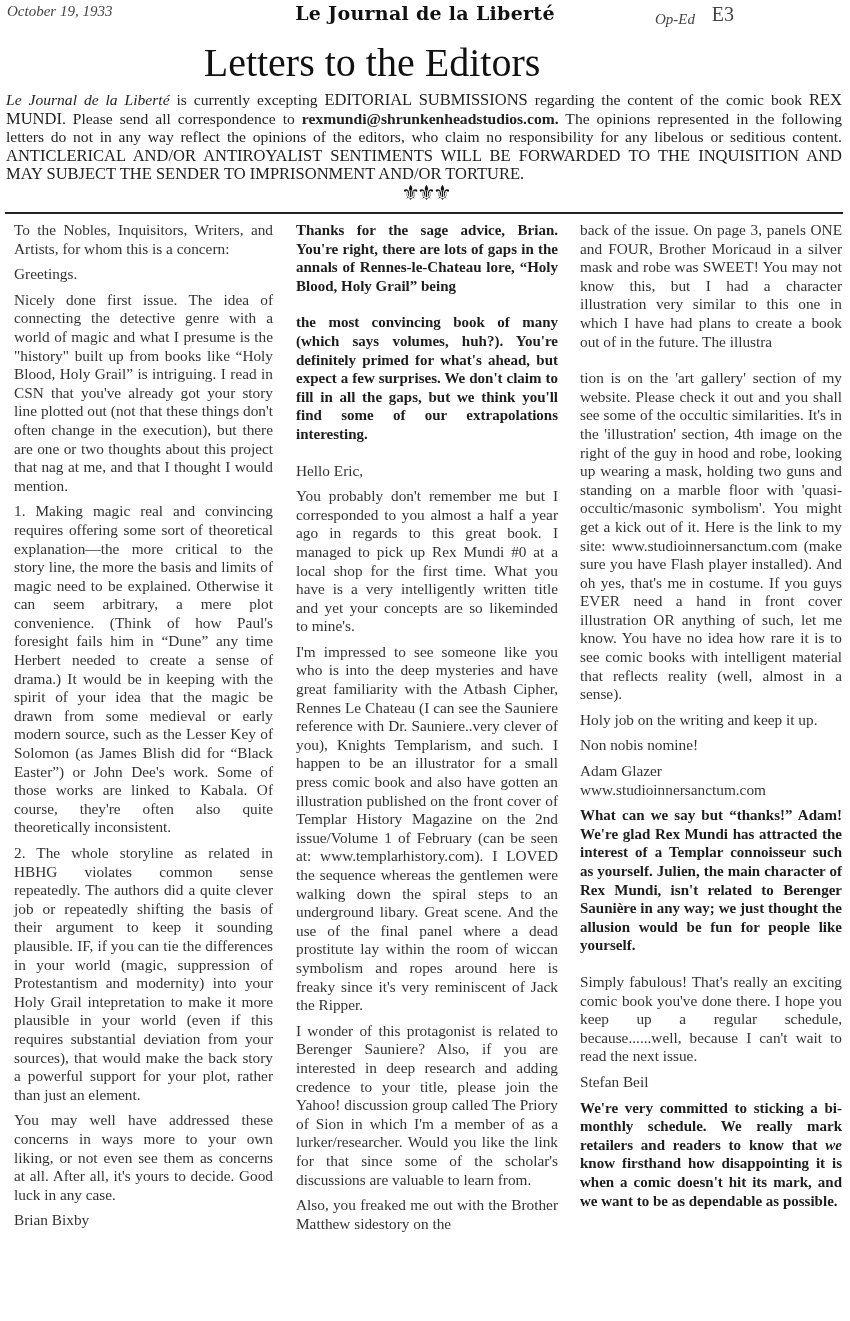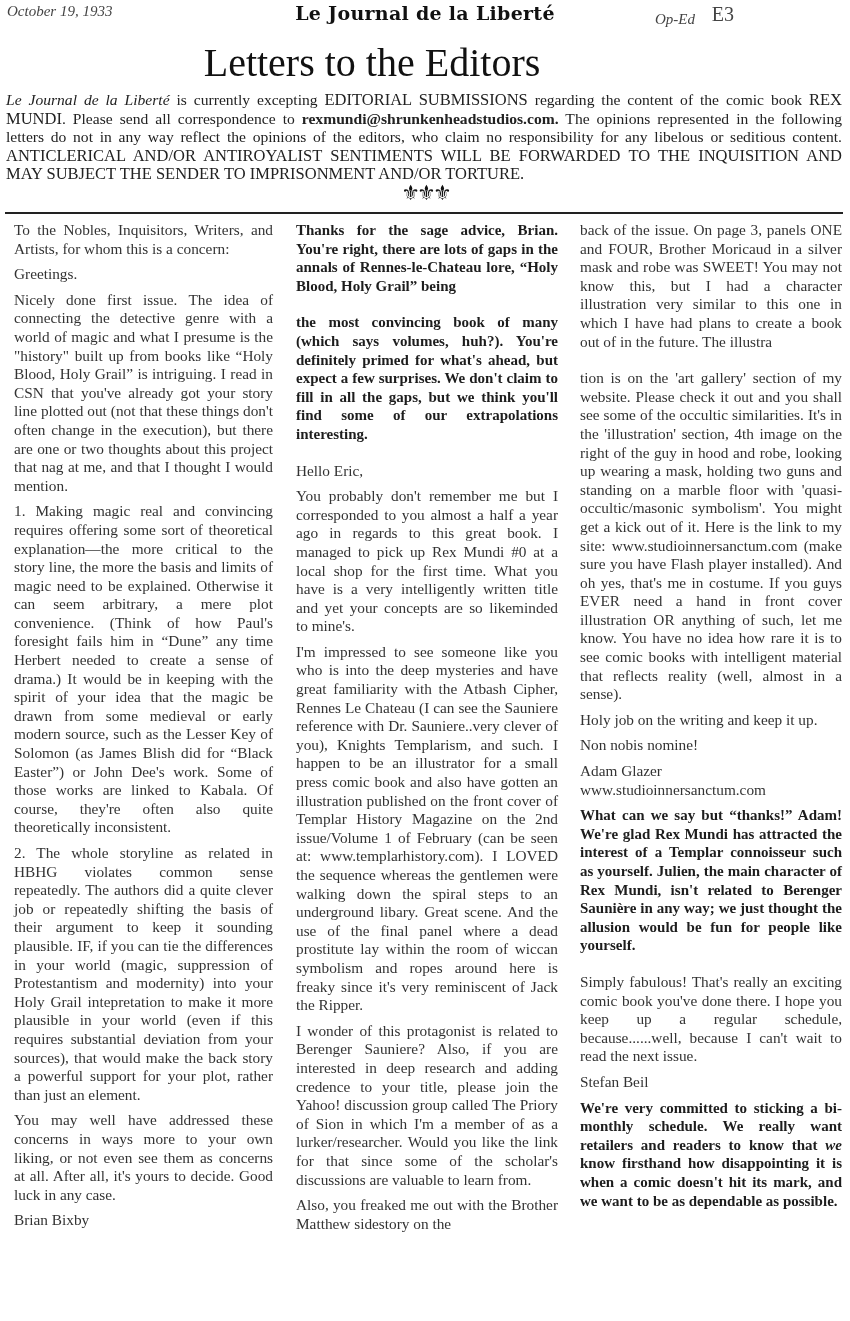--- a/index.html
+++ b/index.html
@@ -75,14 +75,14 @@
   <div class="gap"></div>
   <p>tion is on the 'art gallery' section of my website. Please check it out and you shall see some of the occultic sim­ilarities. It's in the 'illustration' sec­tion, 4th image on the right of the guy in hood and robe, looking up wearing a mask, holding two guns and standing on a marble floor with 'quasi-occultic/masonic symbolism'. You might get a kick out of it. Here is the link to my site: www.studioinner­sanctum.com (make sure you have Flash player installed). And oh yes, that's me in costume. If you guys EVER need a hand in front cover illustration OR anything of such, let me know. You have no idea how rare it is to see comic books with intelli­gent material that reflects reality (well, almost in a sense).</p>
   <p>Holy job on the writing and keep it up.</p>
   <p>Non nobis nomine!</p>
   <p class="sig" style="margin-bottom:0">Adam Glazer</p>
   <p class="sig">www.studioinnersanctum.com</p>
   <p class="reply">What can we say but “thanks!” Adam! We're glad Rex Mundi has attracted the interest of a Templar connoisseur such as yourself. Julien, the main character of Rex Mundi, isn't related to Berenger Saunière in any way; we just thought the allusion would be fun for people like yourself.</p>
   <div class="gap"></div>
   <p>Simply fabulous! That's really an exciting comic book you've done there. I hope you keep up a regular schedule, because......well, because I can't wait to read the next issue.</p>
   <p class="sig">Stefan Beil</p>
-  <p class="reply"><span>We're very committed to sticking a bi-monthly schedule. We really want retailers and readers to know that </span><em>we</em><span> know firsthand how disap­pointing it is when a comic doesn't hit its mark, and we want to be as dependable as possible.</span></p>
+  <p class="reply"><span>We're very committed to sticking a bi-monthly schedule. We really mark retailers and readers to know that </span><em>we</em><span> know firsthand how disap­pointing it is when a comic doesn't hit its mark, and we want to be as dependable as possible.</span></p>
 </div>
 
 </body></html>

